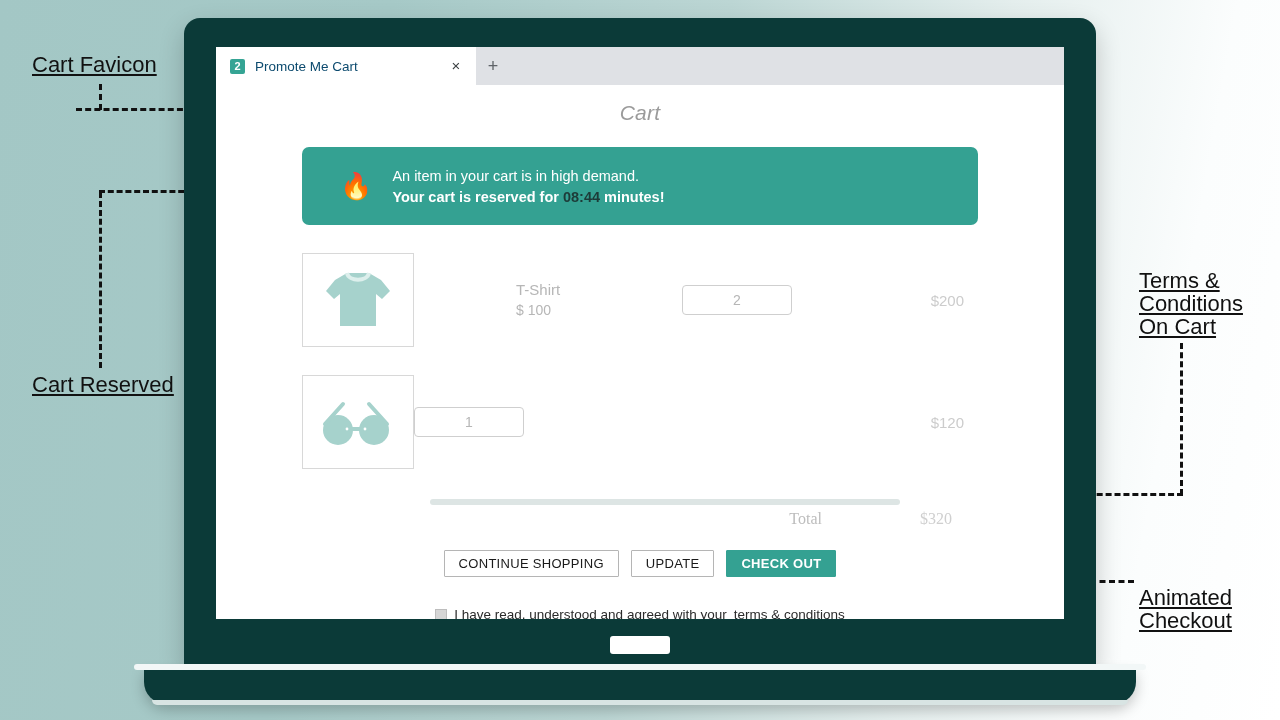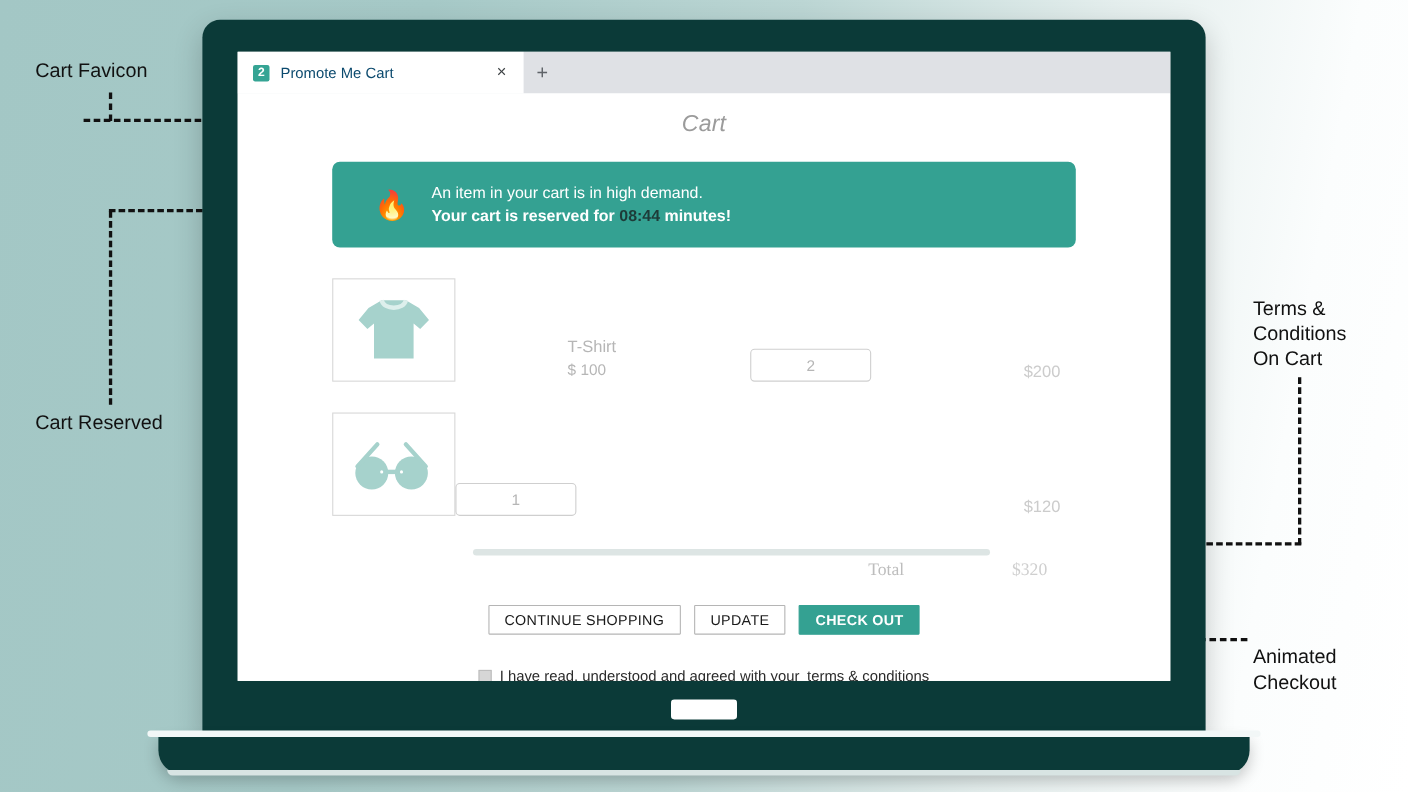--- a/index.html
+++ b/index.html
@@ -82,21 +82,21 @@
     margin-top: 22px; height: 78px; background: #34a192; border-radius: 7px;
     display: flex; align-items: center; gap: 20px; padding: 0 38px;
   }
   #flame-icon { font-size: 26px; line-height: 1; }
   #promo-text { color: #ffffff; }
   #promo-line1 { font-size: 14.5px; line-height: 20px; }
   #promo-line2 { font-size: 14.5px; line-height: 20px; font-weight: 700; margin-top: 1px; }
   #promo-timer { color: #1d3b38; font-weight: 700; }
 
   .cart-row {
-    display: flex; align-items: flex-end; margin-top: 28px;
+    display: flex; align-items: center; margin-top: 28px;
   }
   .product-thumb {
     width: 112px; height: 94px; border: 1px solid #d8d8d8; background: #fff;
     display: flex; align-items: center; justify-content: center; flex: 0 0 auto;
   }
   .product-info { width: 166px; margin-left: 102px; flex: 0 0 auto; }
   .product-name { font-size: 15px; color: #b6b6b6; line-height: 21px; }
   .product-price { font-size: 14px; color: #b6b6b6; line-height: 21px; }
   .qty-box {
     width: 110px; height: 30px; border: 1px solid #cfcfcf; border-radius: 4px;
@@ -130,21 +130,21 @@
   #buttons-row { display: flex; justify-content: center; gap: 12px; margin-top: 22px; }
   .btn {
     height: 27px; padding: 0 14px; font-size: 13px; letter-spacing: .3px;
     background: #fff; border: 1px solid #b5b5b5; color: #1a1a1a;
     line-height: 25px; cursor: pointer; border-radius: 1px; white-space: nowrap;
   }
   .btn.primary { background: #34a192; border-color: #34a192; color: #fff; font-weight: 600; }
 
   
   .anno-label {
-    position: absolute; font-size: 18px; color: #111; line-height: 23px; white-space: pre-line;
+    position: absolute; font-size: 22px; color: #111; line-height: 23px; white-space: pre-line; text-decoration: underline;
   }
   .dash-h { position: absolute; border-top: 3px dashed #111; }
   .dash-v { position: absolute; border-left: 3px dashed #111; }
   .marker-sq { position: absolute; width: 11px; height: 11px; background: #111; }
   .marker-pin { position: absolute; width: 11px; height: 11px; background: #111; }
   .marker-pin::after {
     content:""; position:absolute; left:4px; top:-8px; width:3px; height:8px; background:#111;
   }
   .marker-pin.down::after { top: 11px; }
 </style>

